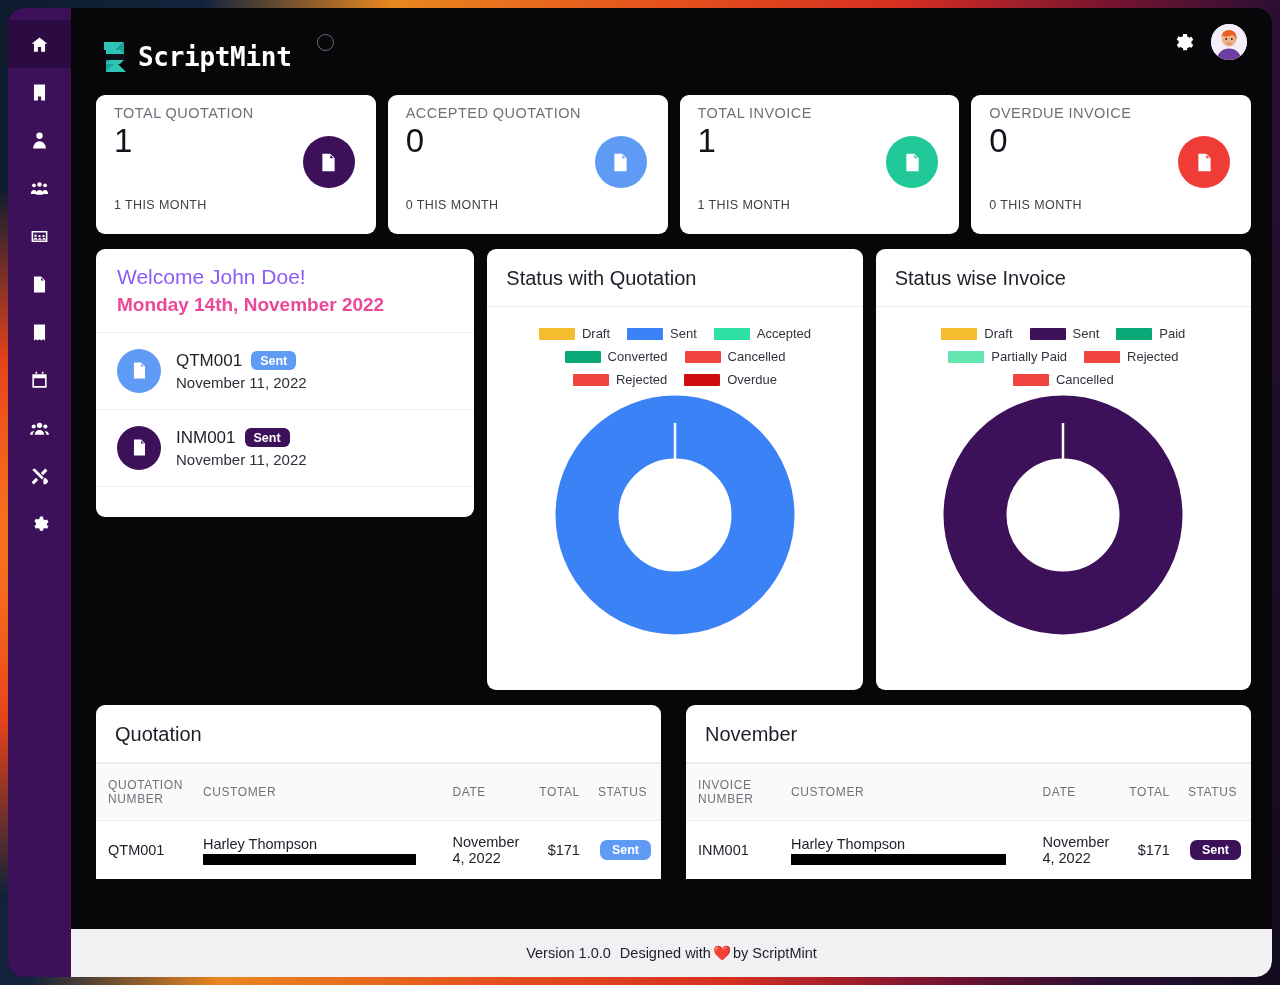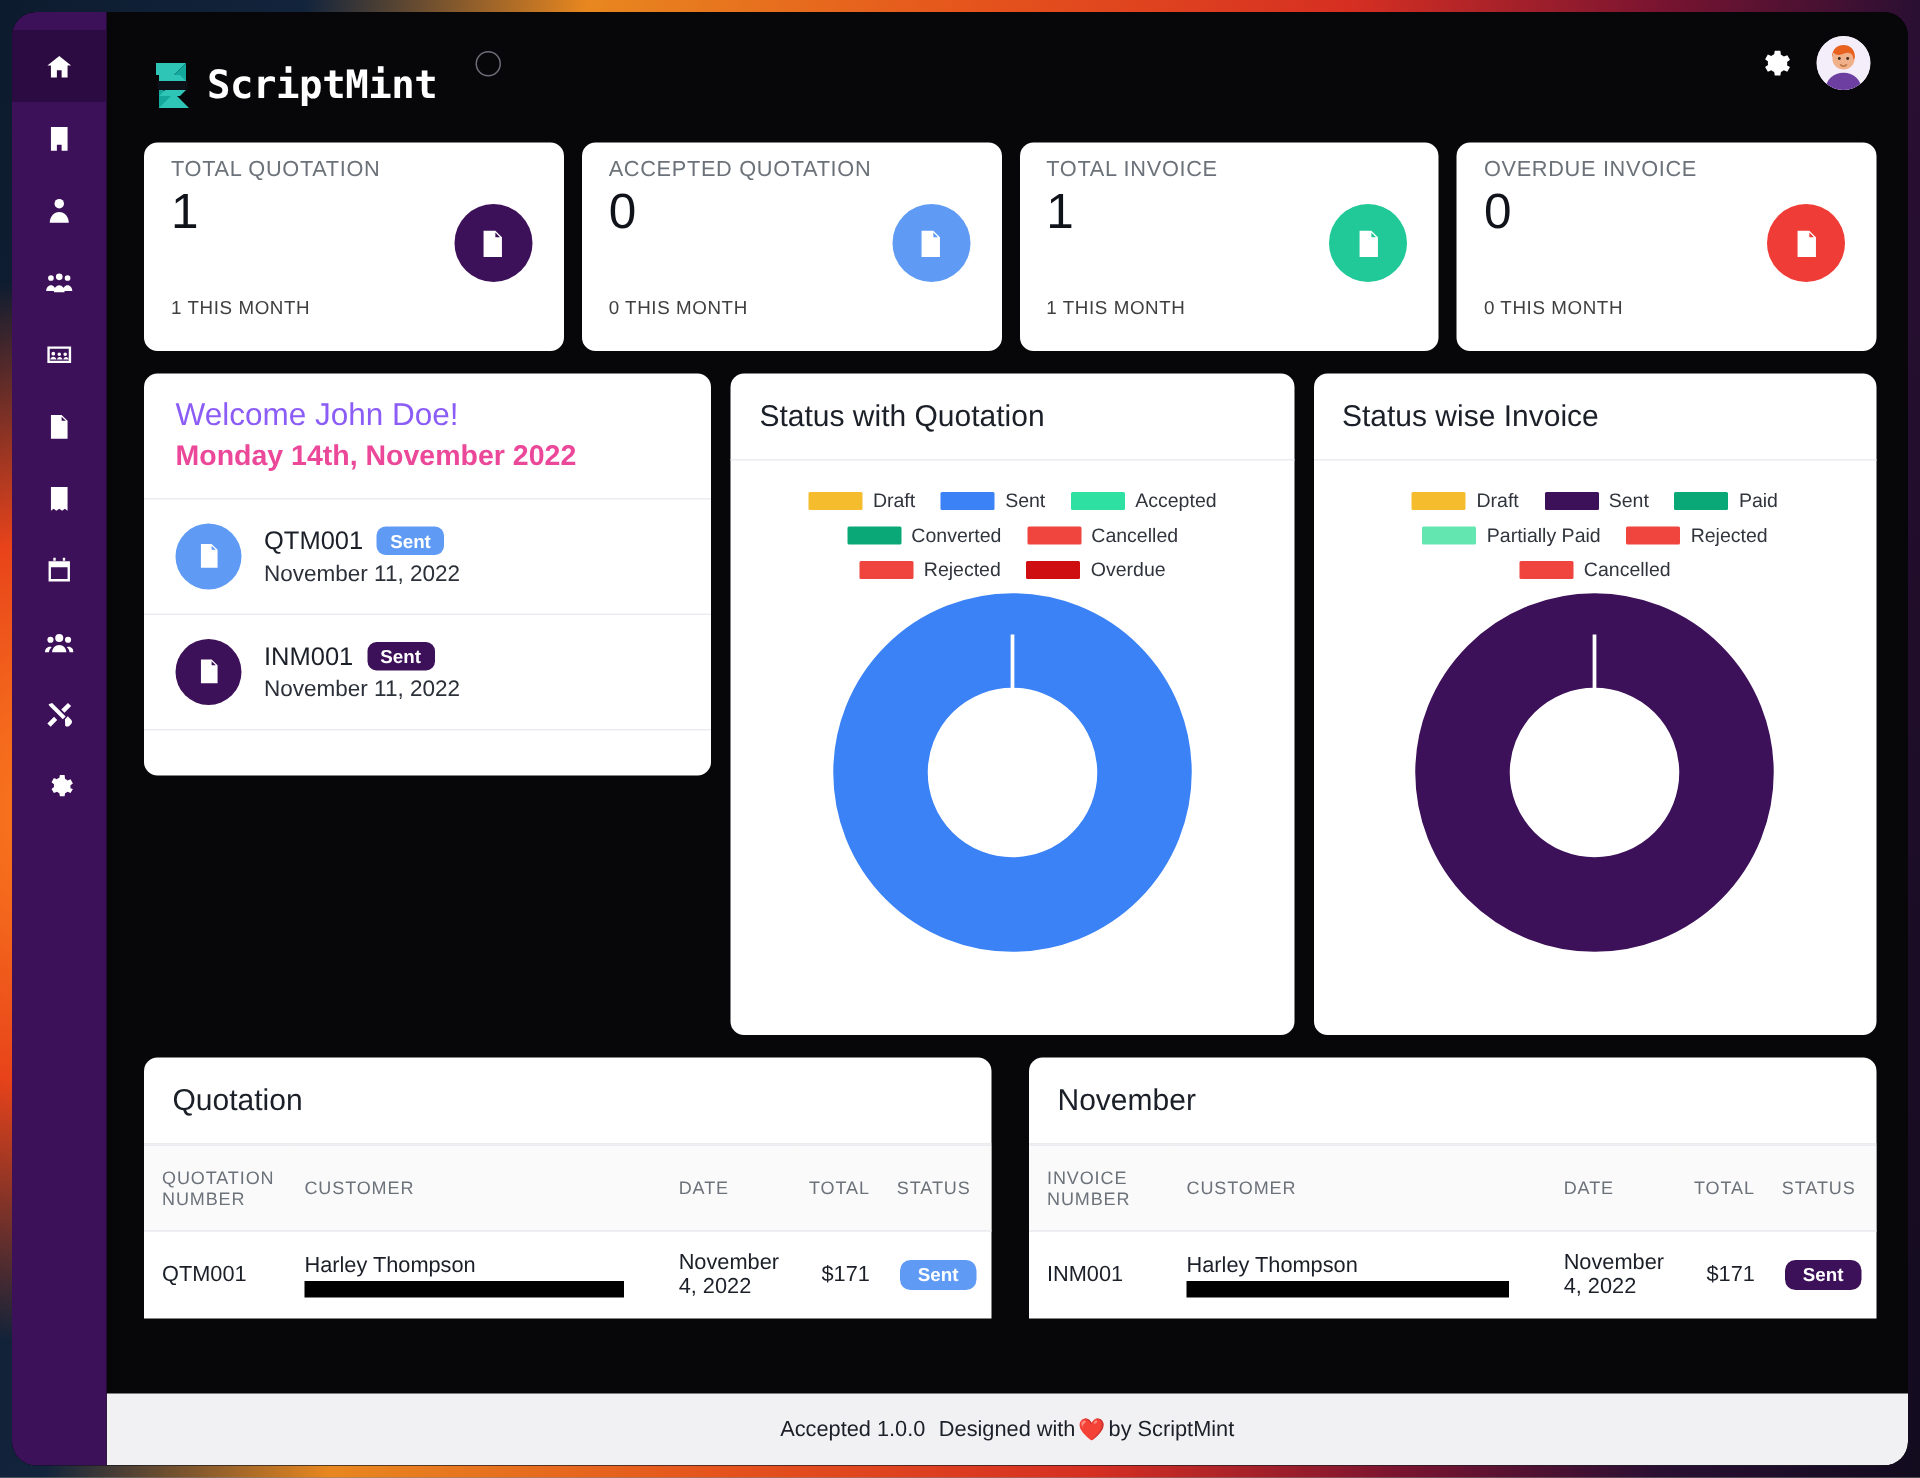--- a/index.html
+++ b/index.html
@@ -515,21 +515,21 @@
                     <td class="c-date">November 4, 2022</td>
                     <td class="c-tot">$171</td>
                     <td class="c-st"><span class="badge" style="background:#3d1159">Sent</span></td>
                   </tr>
                 </tbody>
             </table>
           </div>
         </section>
 
         <footer id="footer">
-          <span>Accepted 1.0.0</span>
+          <span>Version 1.0.0</span>
           <span style="width:9px"></span>
           <span>Designed with</span>
           <span class="heart">❤️</span>
           <span>by ScriptMint</span>
         </footer>
       </div>
     </div>
   </div>
 </div>
 

